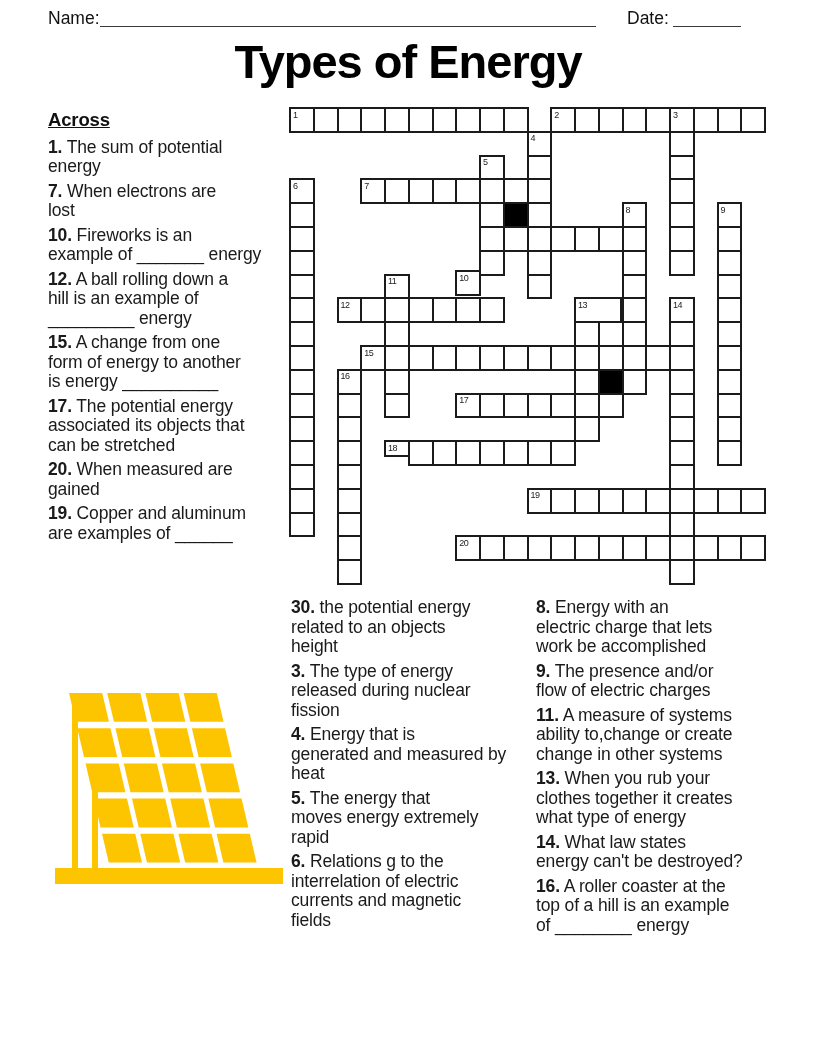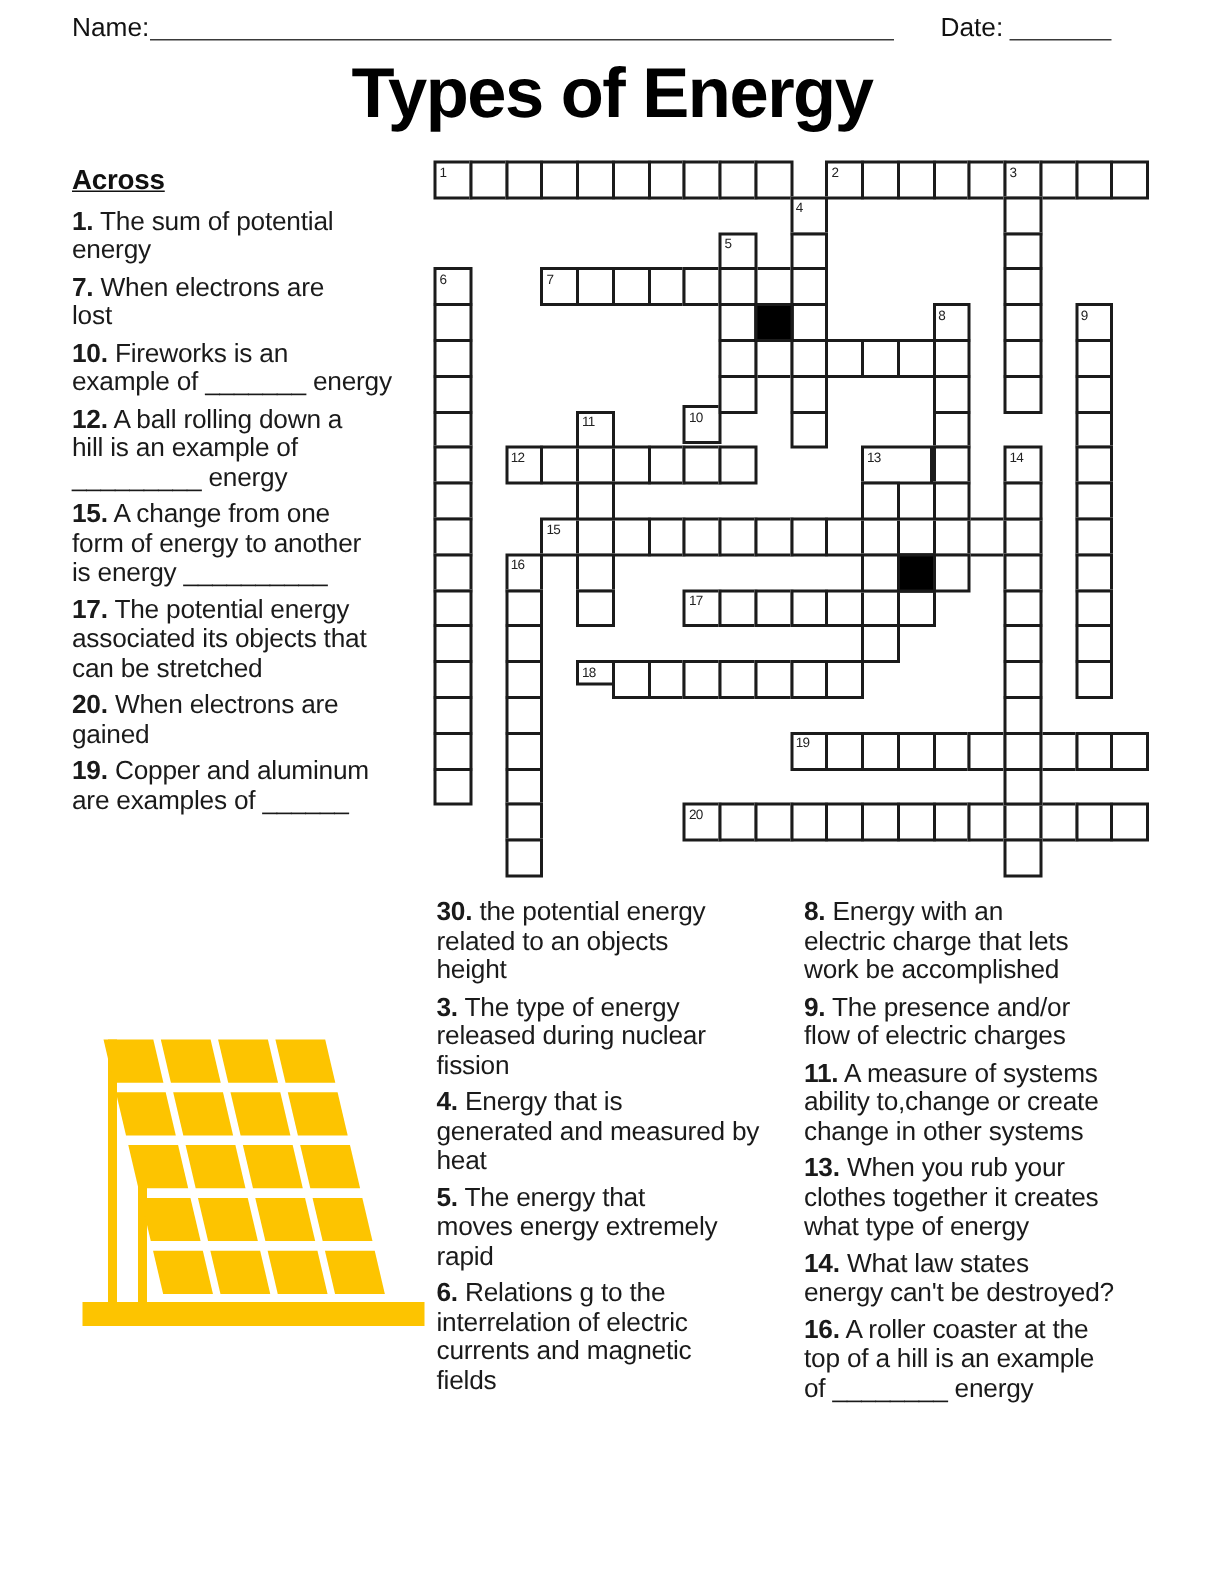--- a/index.html
+++ b/index.html
@@ -276,21 +276,21 @@
 example of _______ energy</span></li>
       <li><span class="cnum">12.</span><span class="ctext"> A ball rolling down a
 hill is an example of
 _________ energy</span></li>
       <li><span class="cnum">15.</span><span class="ctext"> A change from one
 form of energy to another
 is energy __________</span></li>
       <li><span class="cnum">17.</span><span class="ctext"> The potential energy
 associated its objects that
 can be stretched</span></li>
-      <li><span class="cnum">20.</span><span class="ctext"> When electrons are
+      <li><span class="cnum">20.</span><span class="ctext"> When measured are
 gained</span></li>
       <li><span class="cnum">19.</span><span class="ctext"> Copper and aluminum
 are examples of ______</span></li>
     </ul>
 </div>
 
 <div id="clues-mid" class="clue-col">
   <ul class="clues" id="mid-across-list">
       <li><span class="cnum">30.</span><span class="ctext"> the potential energy
 related to an objects

